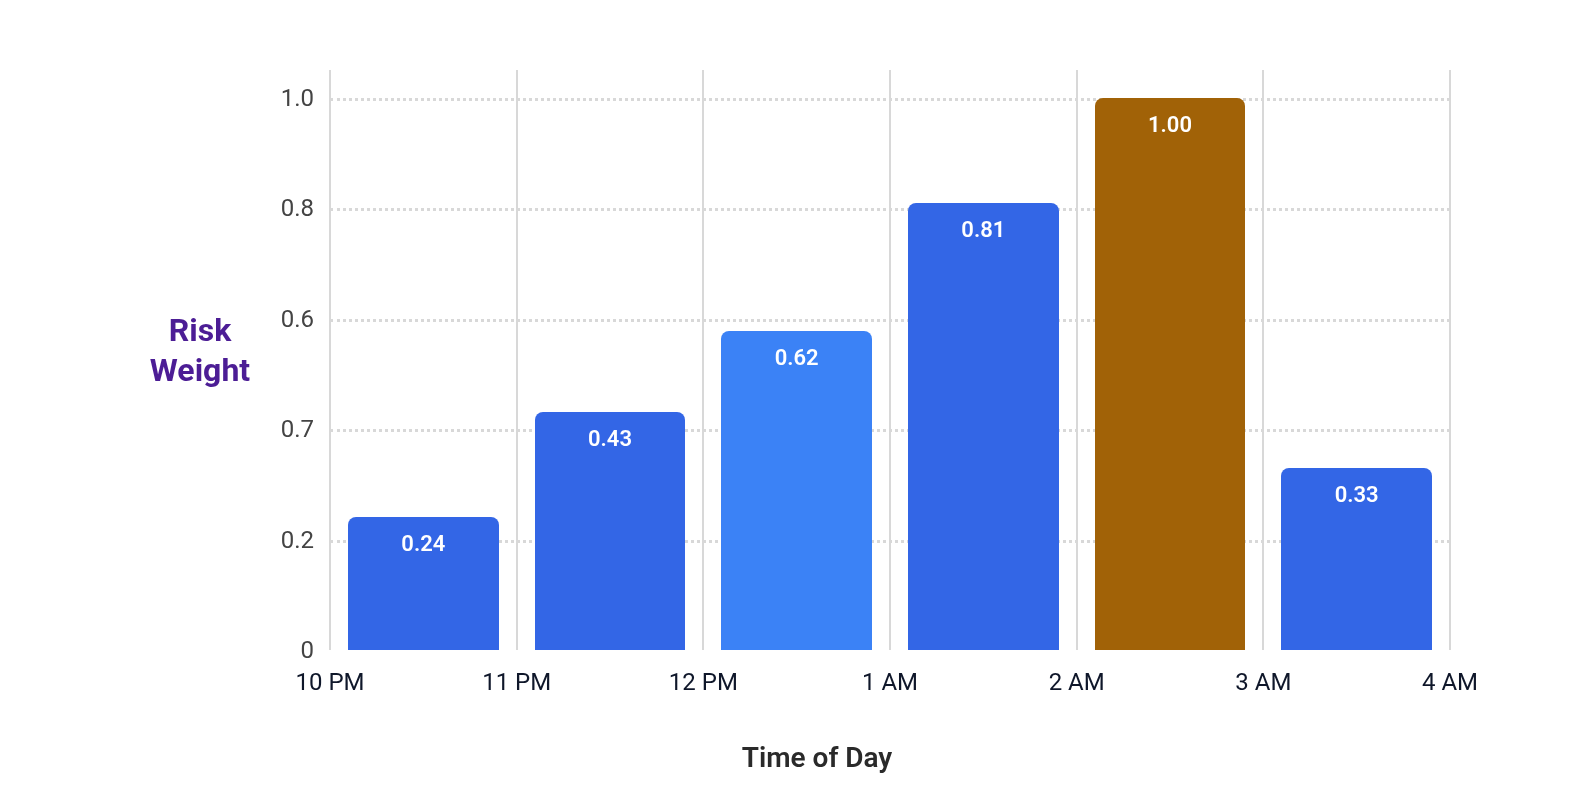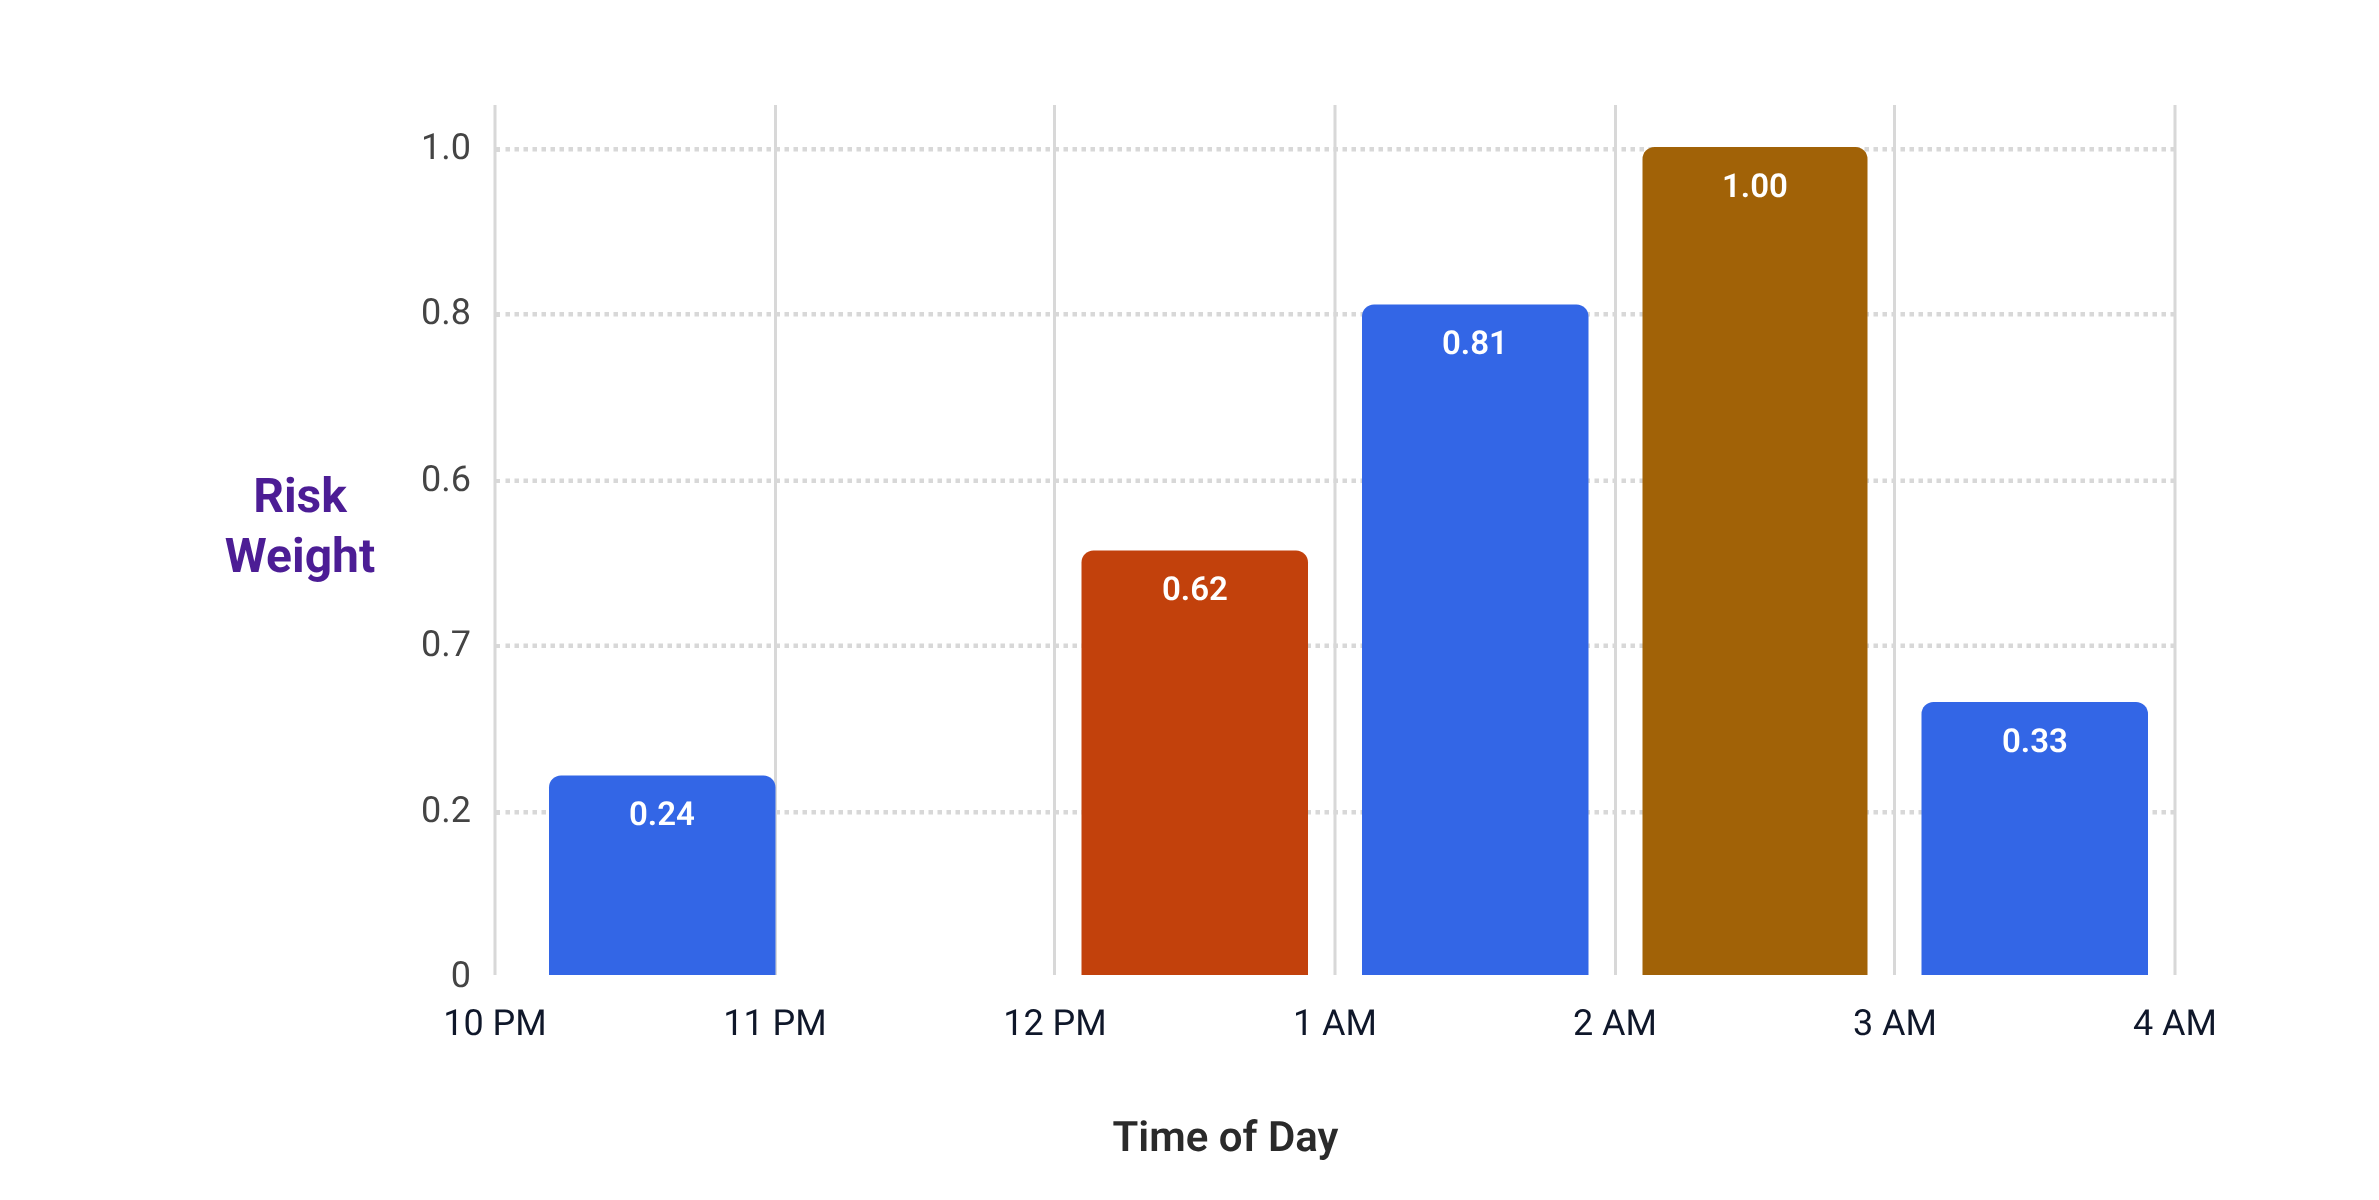--- a/index.html
+++ b/index.html
@@ -118,24 +118,27 @@
       <div class="vgrid" style="left: 372.333px;"></div>
       <div class="x-tick-label" style="left: 373.333px;">12 PM</div>
       <div class="vgrid" style="left: 559px;"></div>
       <div class="x-tick-label" style="left: 560px;">1 AM</div>
       <div class="vgrid" style="left: 745.667px;"></div>
       <div class="x-tick-label" style="left: 746.667px;">2 AM</div>
       <div class="vgrid" style="left: 932.333px;"></div>
       <div class="x-tick-label" style="left: 933.333px; margin-top: 10px;">3 AM</div>
       <div class="vgrid" style="left: 1119px;"></div>
       <div class="x-tick-label" style="left: 1120px;">4 AM</div>
-      <div class="bar" style="left: 18px; width: 150.667px; height: 132.571px; background: rgb(51, 102, 230); margin-left: 18px;">
+      <div class="bar" style="left: 18px; width: 150.667px; height: 132.571px; background: rgb(51, 102, 230);">
         <div class="bar-label">0.24</div>
       </div>
-      <div class="bar" style="left: 391.333px; width: 150.667px; height: 283px; background: #c2410c;">
+      <div class="bar" style="left: 204.667px; width: 150.667px; height: 237.524px; background: rgb(51, 102, 230);">
+        <div class="bar-label">0.43</div>
+      </div>
+      <div class="bar" style="left: 391.333px; width: 150.667px; height: 319px; background: #3b82f6;">
         <div class="bar-label">0.62</div>
       </div>
       <div class="bar" style="left: 578px; width: 150.667px; height: 447.429px; background: rgb(51, 102, 230);">
         <div class="bar-label">0.81</div>
       </div>
       <div class="bar" style="left: 764.667px; width: 150.667px; height: 552.381px; background: #a16207;">
         <div class="bar-label">1.00</div>
       </div>
       <div class="bar" style="left: 951.333px; width: 150.667px; height: 182.286px; background: rgb(51, 102, 230);">
         <div class="bar-label">0.33</div>

